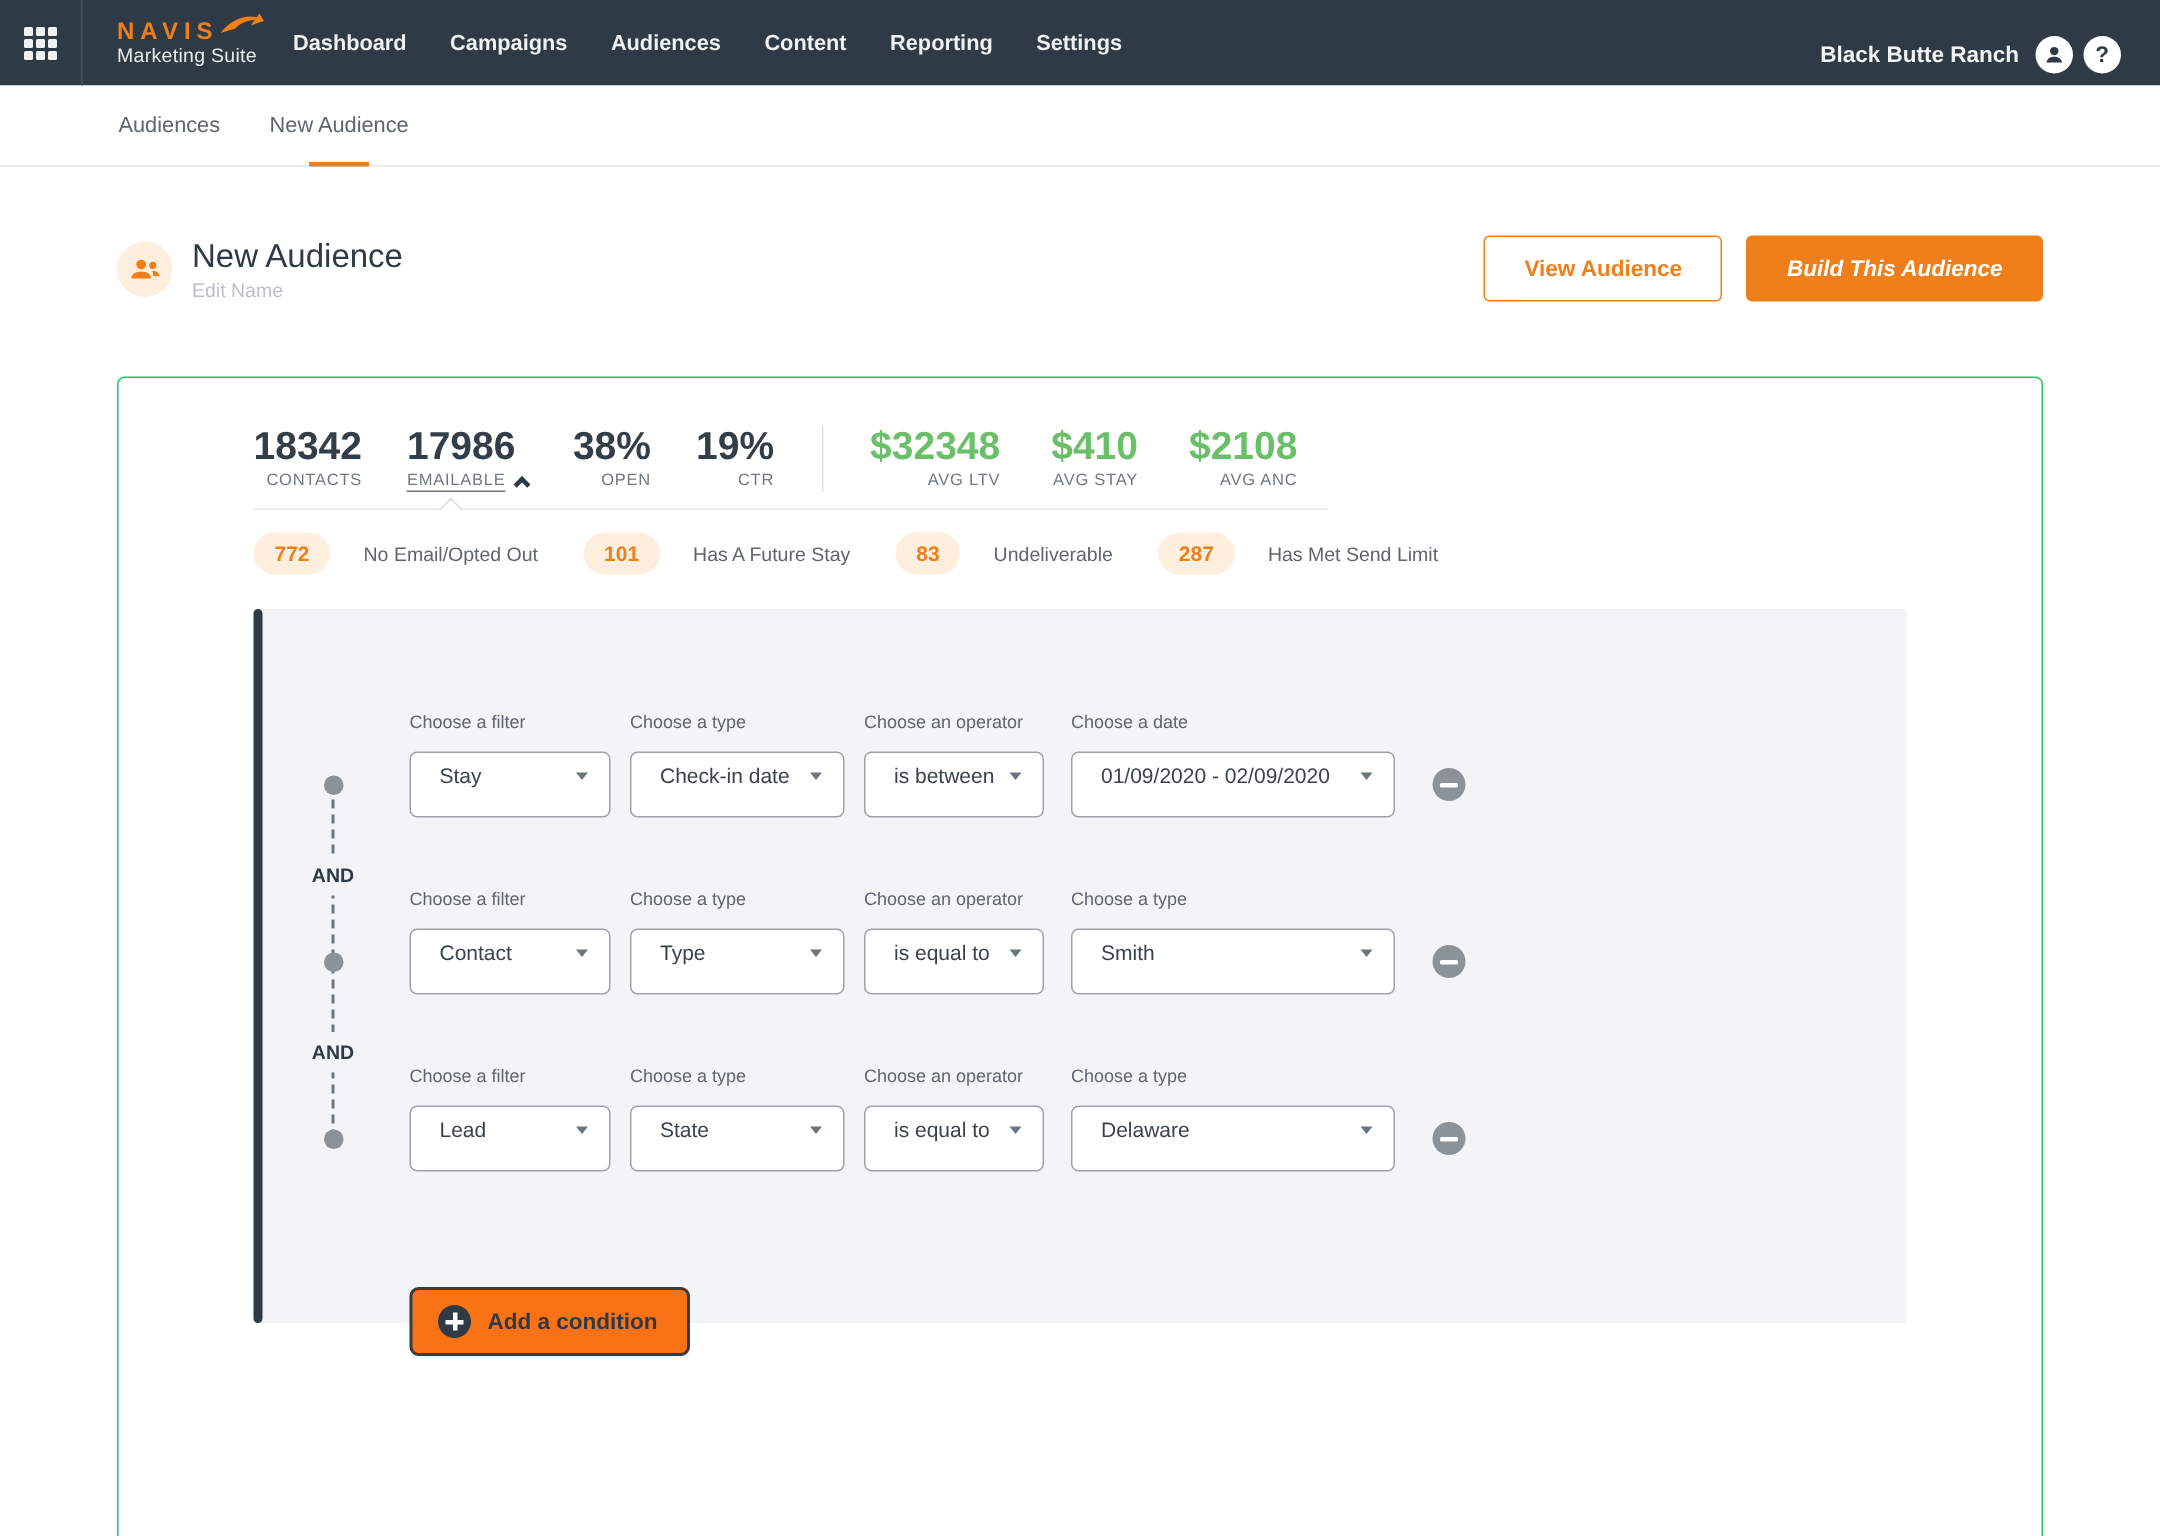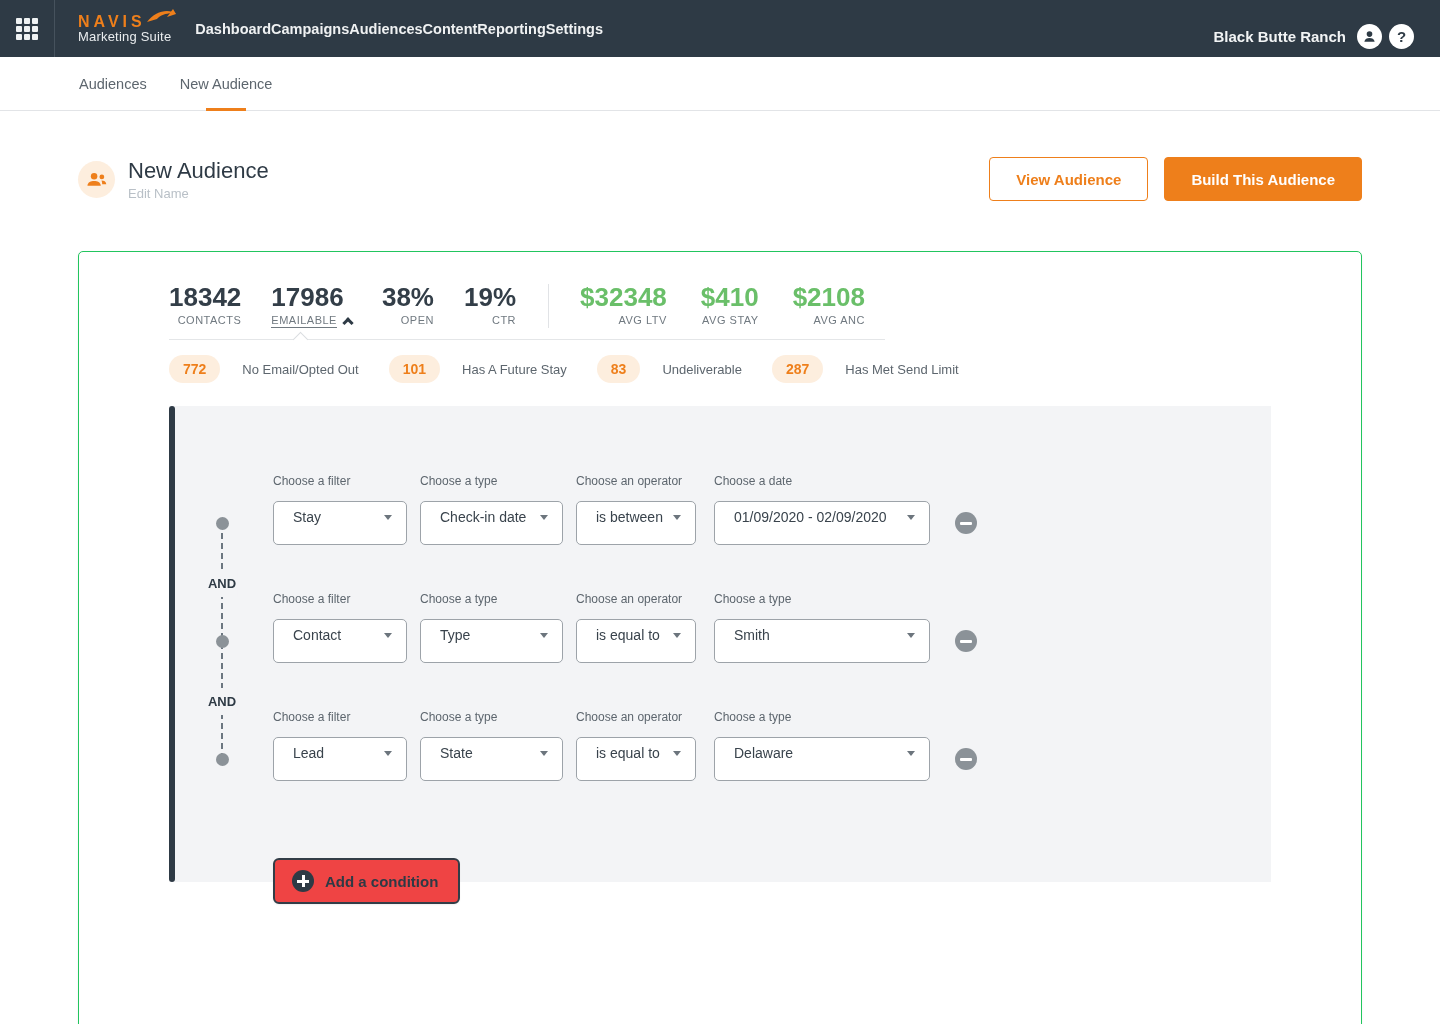--- a/index.html
+++ b/index.html
@@ -8,42 +8,42 @@
 
   
   .navbar { height:57px; background:#2E3A45; display:flex; align-items:center; }
   .apps-btn { width:55px; height:57px; display:flex; align-items:center; justify-content:center; border-right:1px solid #46525D; cursor:pointer; }
   .grid-icon { display:grid; grid-template-columns:repeat(3,6px); grid-template-rows:repeat(3,6px); gap:2px; }
   .grid-icon i { background:#EFF2F3; border-radius:1px; }
   .logo { margin-left:23px; position:relative; line-height:1.1; cursor:pointer; }
   .logo .brand { color:#EE7F1B; font-size:16px; font-weight:700; letter-spacing:4px; }
   .logo .brand-sub { color:#E9ECEE; font-size:13px; letter-spacing:0.2px; }
   .logo svg { position:absolute; right:-8px; top:-6px; }
-  .nav-items { display:flex; margin-left:24px; }
+  .nav-items { display:flex; margin-left:24px; gap:29px; }
   .nav-item { color:#EFF1F2; font-size:14.5px; font-weight:600; padding:8px 0; cursor:pointer; }
   .nav-right { margin-left:auto; display:flex; align-items:center; gap:7px; padding-right:26px;margin-top:16px; }
   .account-name { color:#F2F4F5; font-size:15px; font-weight:600; margin-right:4px; cursor:pointer; }
   .circle-icon { width:25px; height:25px; border-radius:50%; background:#fff; display:flex; align-items:center; justify-content:center; cursor:pointer; }
   .circle-icon .q { color:#2E3A45; font-weight:700; font-size:15px; }
 
   
   .tabbar { height:54px; border-bottom:1px solid #E2E4E7; display:flex; align-items:stretch; padding-left:79px; gap:33px; background:#fff; }
   .tab { display:flex; align-items:center; font-size:14.5px; color:#5D666E; position:relative; cursor:pointer; }
   .tab.active::after { content:""; position:absolute; left:50%; transform:translateX(-50%); bottom:-1px; width:40px; height:3px; background:#EE7F1B; }
 
   
   .page-header { display:flex; align-items:center; justify-content:space-between; padding:46px 78px 0 78px; }
   .ph-left { display:flex; align-items:center; gap:13px; }
   .avatar { width:37px; height:37px; border-radius:50%; background:#FDEEDE; display:flex; align-items:center; justify-content:center; }
   .ph-title { font-size:22px; color:#2E3A45; }
   .ph-sub { font-size:13px; color:#B9C0C7; margin-top:2px; cursor:pointer; }
   .ph-buttons { display:flex; gap:16px; }
   .btn { height:44px; border-radius:4px; font-size:15px; font-weight:700; display:flex; align-items:center; padding:0 26px; cursor:pointer; }
   .btn-outline { background:#fff; border:1px solid #EE7F1B; color:#EE7F1B; }
-  .btn-solid { background:#EE7F1B; border:1px solid #EE7F1B; color:#fff; }
+  .btn-solid { background:#EE7F1B; border:1px solid #EE7F1B; color:#fff;font-style:italic; }
 
   
   .card { margin:50px 78px 0 78px; height:794px; background:#fff; border:1px solid #22c55e; border-radius:5px; box-shadow:0 1px 3px rgba(0,0,0,0.05); padding:32px 90px 0 90px; }
 
   
   .stats-row { display:flex; align-items:flex-start; }
   .stat { margin-right:30px; }
   .stat-value { font-size:26px; font-weight:700; color:#333E48; line-height:1.05; }
   .stat-value.green { color:#6ABF69; }
   .stat-label { font-size:11px; color:#707980; letter-spacing:0.5px; margin-top:3px; display:flex; align-items:center; gap:7px;justify-content:flex-end; }
@@ -75,21 +75,21 @@
   .w-filter { width:134px; }
   .w-type { width:143px; }
   .w-op { width:120px; }
   .w-val { width:216px; margin-left:5px; }
   .select-box { height:44px; background:#fff; border:1px solid #9DA3A9; border-radius:5px; display:flex; align-items:center; justify-content:space-between; padding:0 14px 12px 19px; cursor:pointer; }
   .select-box .sel-txt { font-size:14px; color:#39434C; white-space:nowrap; }
   .caret { width:0; height:0; border-left:4.5px solid transparent; border-right:4.5px solid transparent; border-top:5.5px solid #6C757D; margin-left:8px; flex:none; }
   .minus-btn { width:22px; height:22px; border-radius:50%; background:#8B9298; border:none; position:relative; margin-left:12px; margin-top:38px; cursor:pointer; flex:none; }
   .minus-btn::before { content:""; position:absolute; left:5px; top:9.5px; width:12px; height:3px; background:#fff; border-radius:1px; }
 
-  .add-btn { position:absolute; left:104px; top:452px; height:46px; background:#ef4444; border:2px solid #323D47; border-radius:6px; display:flex; align-items:center; gap:11px; padding:0 20px 0 17px; cursor:pointer; box-shadow:0 1px 2px rgba(0,0,0,0.06); }
+  .add-btn { position:absolute; left:104px; top:452px; height:46px; background:#f97316; border:2px solid #323D47; border-radius:6px; display:flex; align-items:center; gap:11px; padding:0 20px 0 17px; cursor:pointer; box-shadow:0 1px 2px rgba(0,0,0,0.06); }
   .plus-circle { width:22px; height:22px; border-radius:50%; background:#2E3A45; position:relative; flex:none; }
   .plus-circle::before { content:""; position:absolute; left:5px; top:9.5px; width:12px; height:3px; background:#fff; }
   .plus-circle::after { content:""; position:absolute; left:9.5px; top:5px; width:3px; height:12px; background:#fff; }
   .add-btn .add-txt { font-size:15px; font-weight:700; color:#2E3A45; }
 </style>
 </head>
 <body>
 
 <div class="page">
 

